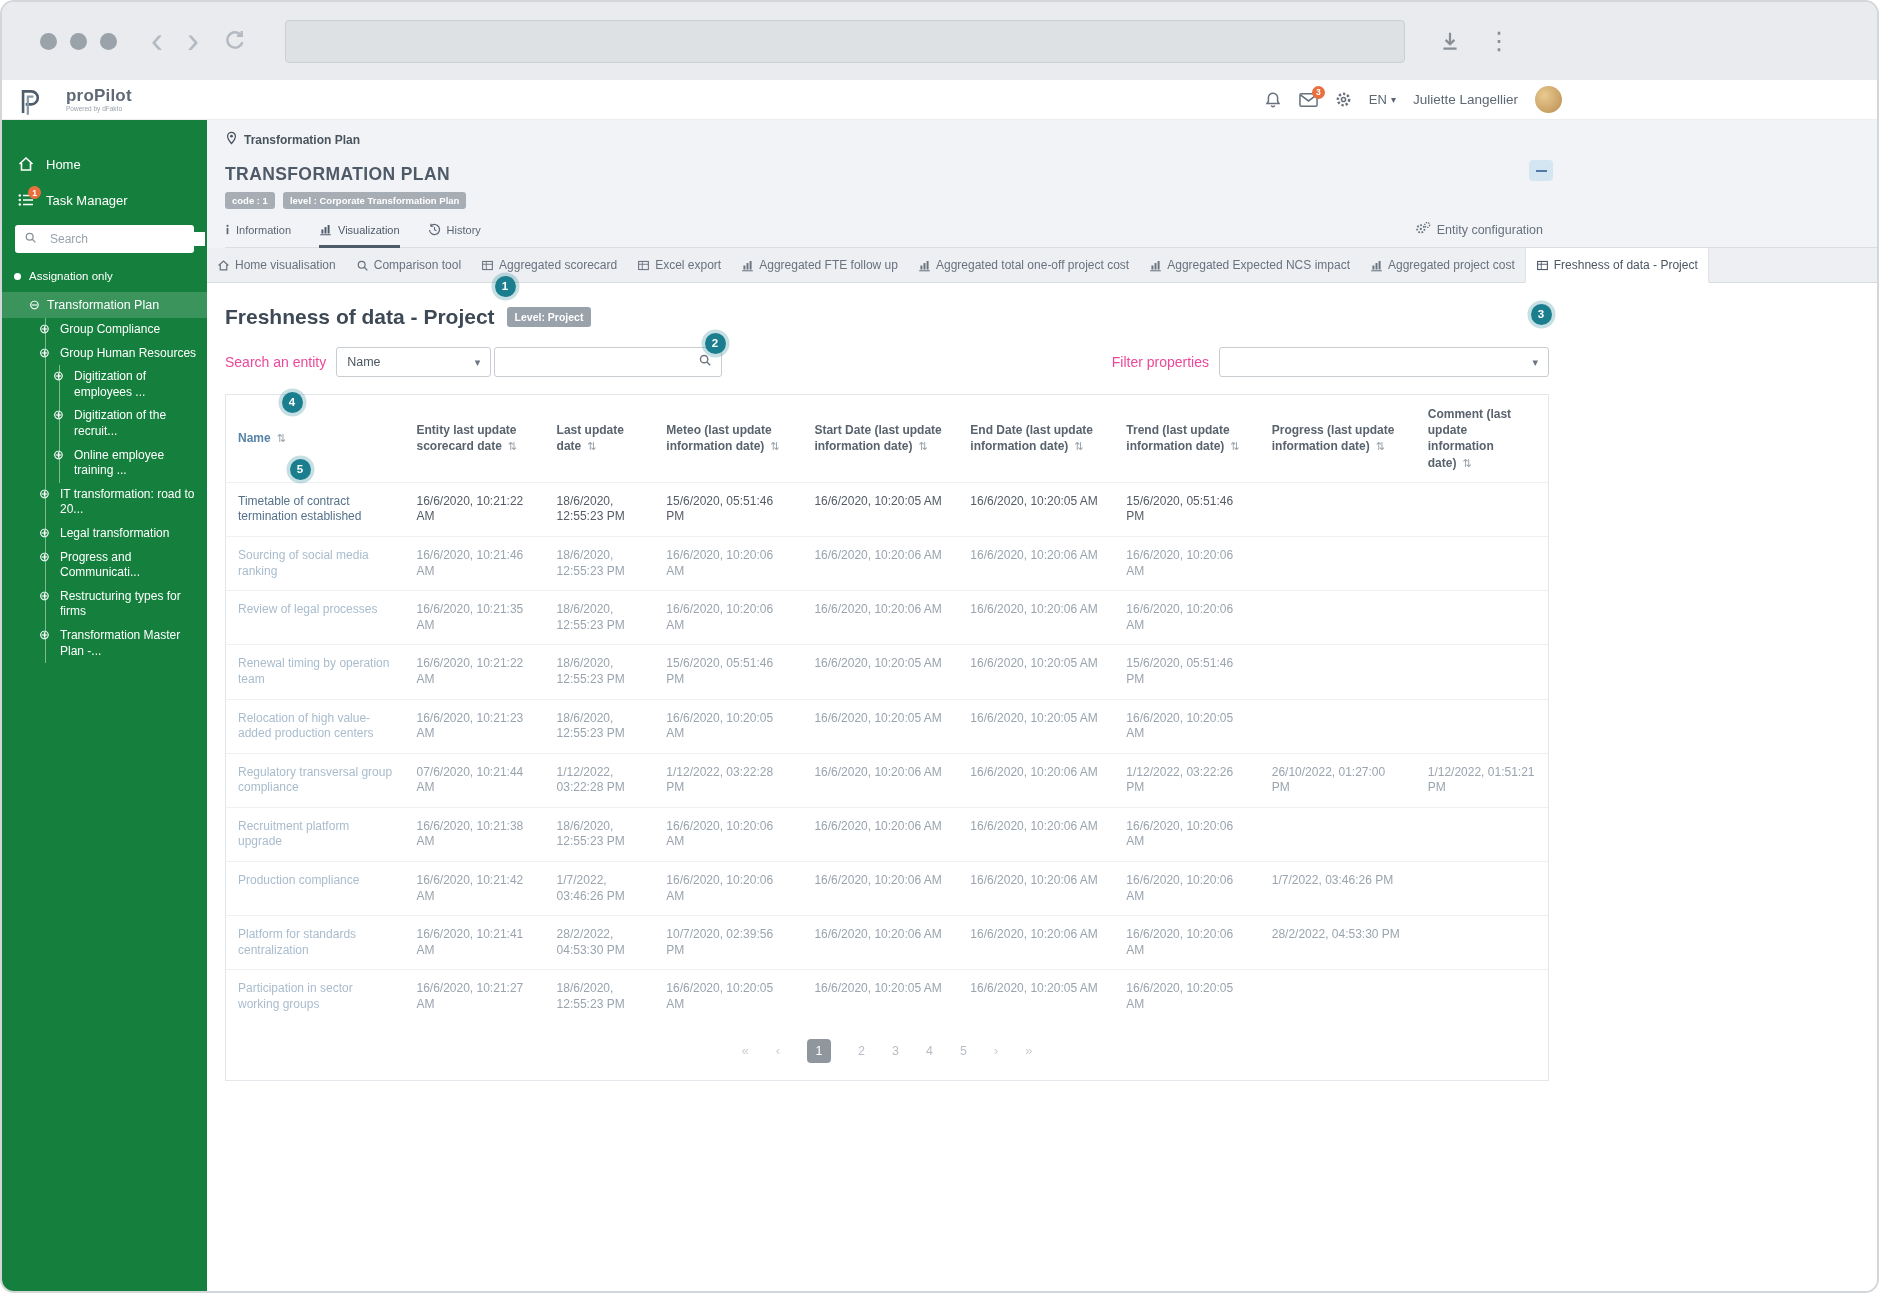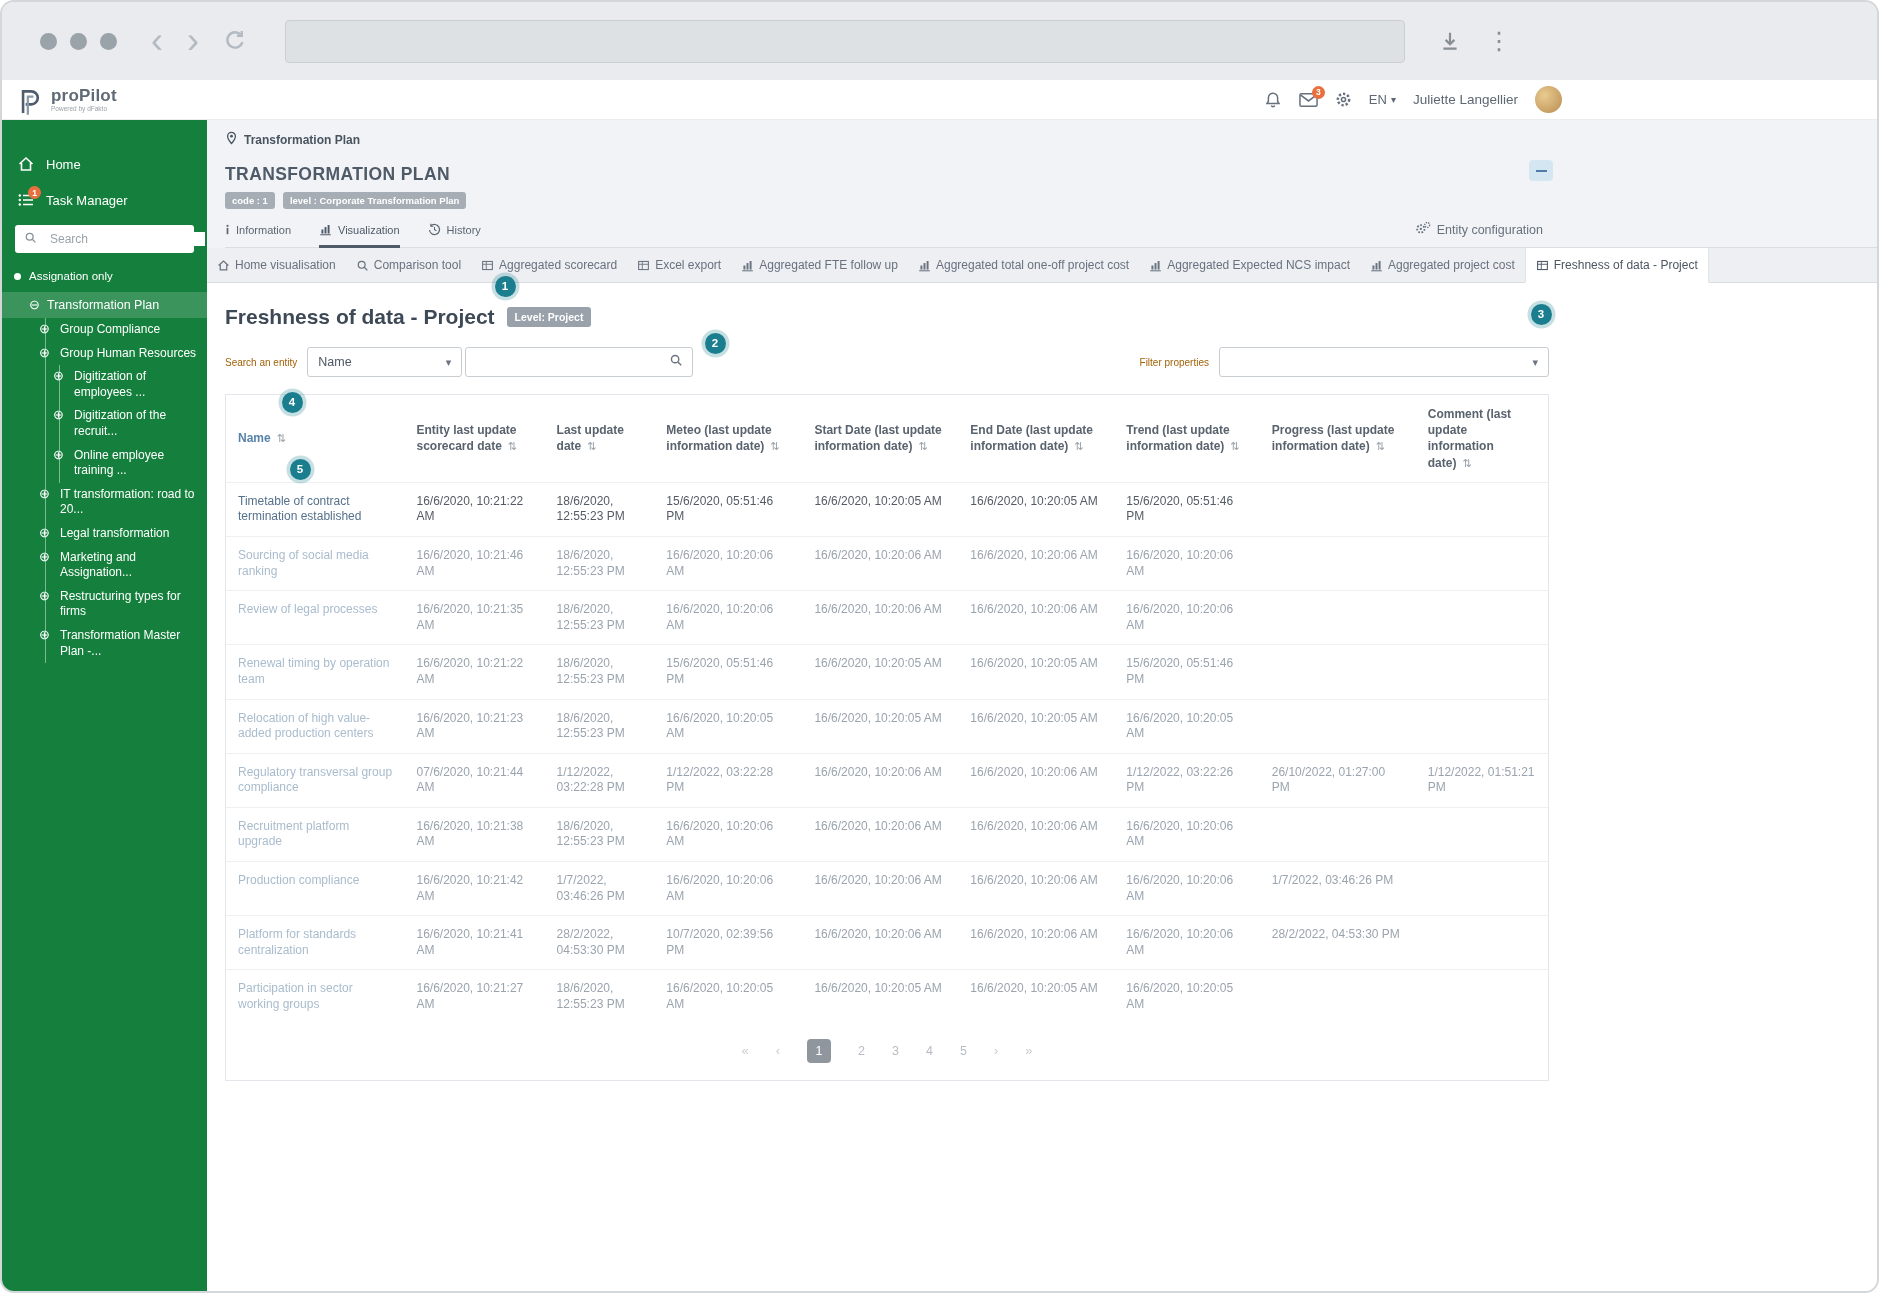--- a/index.html
+++ b/index.html
@@ -18,21 +18,21 @@
   .refresh-btn { margin-right:24px; color:#b3bac1; display:flex; }
   .url-bar { width:1120px; height:43px; background:#dee1e4; border:1px solid #cbcfd3;
              border-radius:4px; margin-left:14px; color:#6b7480; font-size:14px; padding:0 14px;
              font-family:"Liberation Sans",sans-serif; outline:none; }
   .dl-btn { margin-left:34px; color:#878e95; display:flex; }
   .kebab { margin-left:26px; color:#878e95; font-size:24px; line-height:1; }
 
   
   .appbar { height:40px; background:#fff; border-bottom:1px solid #ecedef; display:flex; }
   .appbar-inner { width:1560px; display:flex; align-items:center; padding-left:15px; }
-  .logo { display:flex; align-items:center; gap:8px; }
+  .logo { display:flex; align-items:center; gap:23px; }
   .logo-txt { line-height:1; }
   .logo-name { font-size:17px; font-weight:600; color:#5f6a76; letter-spacing:.2px; }
   .logo-sub { font-size:6.5px; color:#9aa2aa; margin-top:2px; }
   .appbar-right { margin-left:auto; display:flex; align-items:center; gap:17px; color:#67717d; }
   .icon-btn { position:relative; display:flex; color:#67717d; }
   .nbadge { position:absolute; top:-6px; right:-7px; background:#e8703f; color:#fff;
             min-width:13px; height:13px; border-radius:7px; font-size:8.5px; font-weight:700;
             display:flex; align-items:center; justify-content:center; padding:0 2px; }
   .lang { font-size:13px; color:#5d6772; display:flex; align-items:center; gap:4px; }
   .chev { font-size:10px; color:#5d6772; }
@@ -94,21 +94,21 @@
                    margin-bottom:-1px; border-bottom:1px solid #fff; }
   .sicon { display:flex; }
   .ic { width:13px; height:13px; display:block; }
 
   .content { padding:0 0 0 18px; position:relative; }
   .heading-row { margin-top:22px; display:flex; align-items:center; gap:12px; }
   .heading { font-size:21px; font-weight:600; color:#3e4956; }
   .level-badge { background:#99a1aa; color:#fff; font-size:10.5px; font-weight:700;
                  padding:4px 8px; border-radius:3px; }
   .controls { margin-top:18px; width:1324px; display:flex; align-items:center; }
-  .ctl-label { font-size:10px; color:#a16207; margin-right:10px; }
+  .ctl-label { font-size:14px; color:#ec4899; margin-right:10px; }
   .select { height:30px; border:1px solid #c8cdd2; border-radius:3px; background:#fff;
             display:flex; align-items:center; padding:0 10px; font-size:12.5px; color:#4c5662; }
   .sel-name { width:155px; justify-content:space-between; }
   .sel-chev { font-size:11px; color:#6b7480; }
   .search-box { width:228px; height:30px; border:1px solid #c8cdd2; border-radius:3px; background:#fff;
                 margin-left:3px; display:flex; align-items:center; padding:0 9px; }
   .search-box input { flex:1; border:none; outline:none; font-size:12.5px;
                       font-family:"Liberation Sans",sans-serif; color:#4c5662; }
   .filter-group { margin-left:auto; display:flex; align-items:center; }
   .sel-filter { width:330px; justify-content:space-between; }
@@ -249,21 +249,21 @@
         <span>Transformation Plan</span>
       </div>
       <div>
           <div class="titem l1"><span class="tic">⊕</span><span>Group Compliance</span></div>
           <div class="titem l1"><span class="tic">⊕</span><span>Group Human Resources</span></div>
           <div class="titem l2"><span class="tic">⊕</span><span>Digitization of employees ...</span></div>
           <div class="titem l2"><span class="tic">⊕</span><span>Digitization of the recruit...</span></div>
           <div class="titem l2"><span class="tic">⊕</span><span>Online employee training ...</span></div>
           <div class="titem l1"><span class="tic">⊕</span><span>IT transformation: road to 20...</span></div>
           <div class="titem l1"><span class="tic">⊕</span><span>Legal transformation</span></div>
-          <div class="titem l1"><span class="tic">⊕</span><span>Marketing and Assignation...</span></div>
+          <div class="titem l1"><span class="tic">⊕</span><span>Progress and Communicati...</span></div>
           <div class="titem l1"><span class="tic">⊕</span><span>Restructuring types for firms</span></div>
           <div class="titem l1"><span class="tic">⊕</span><span>Transformation Master Plan -...</span></div>
         </div>
     </div>
 
     <div class="main">
       <div class="main-head">
         <div class="breadcrumb">
           <span>
             <svg width="13" height="14" viewBox="0 0 16 17">

